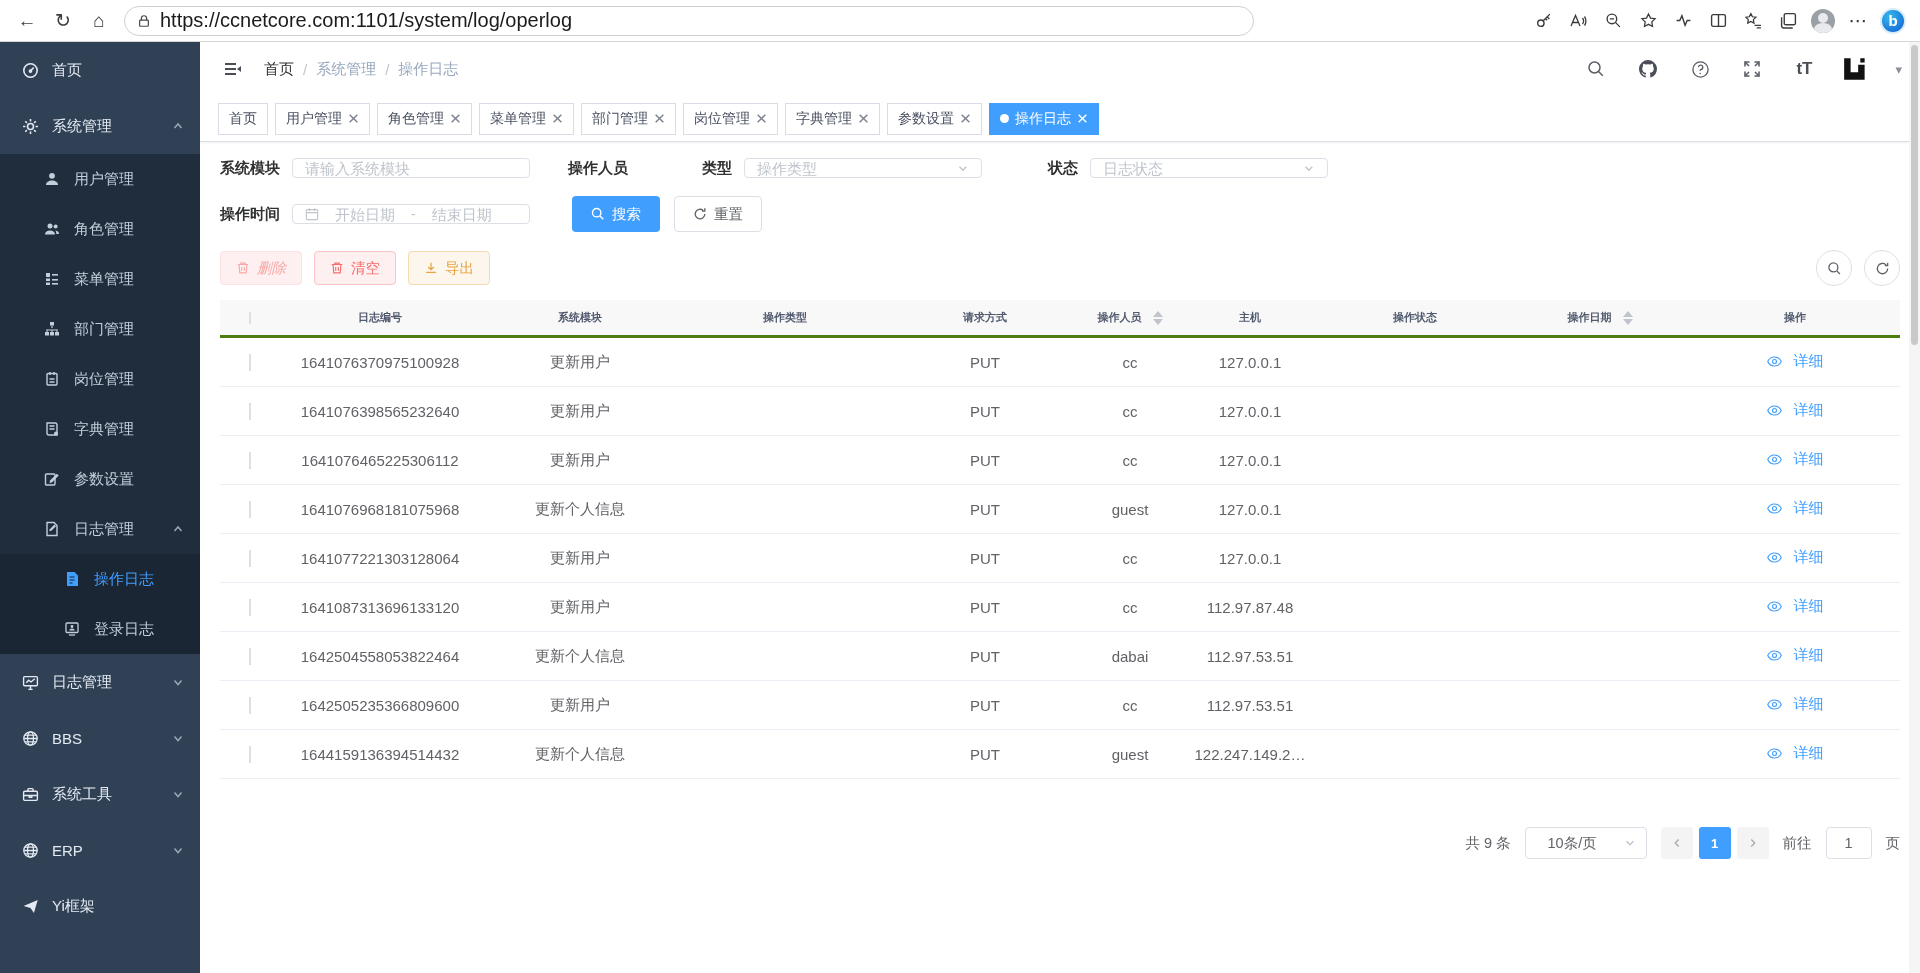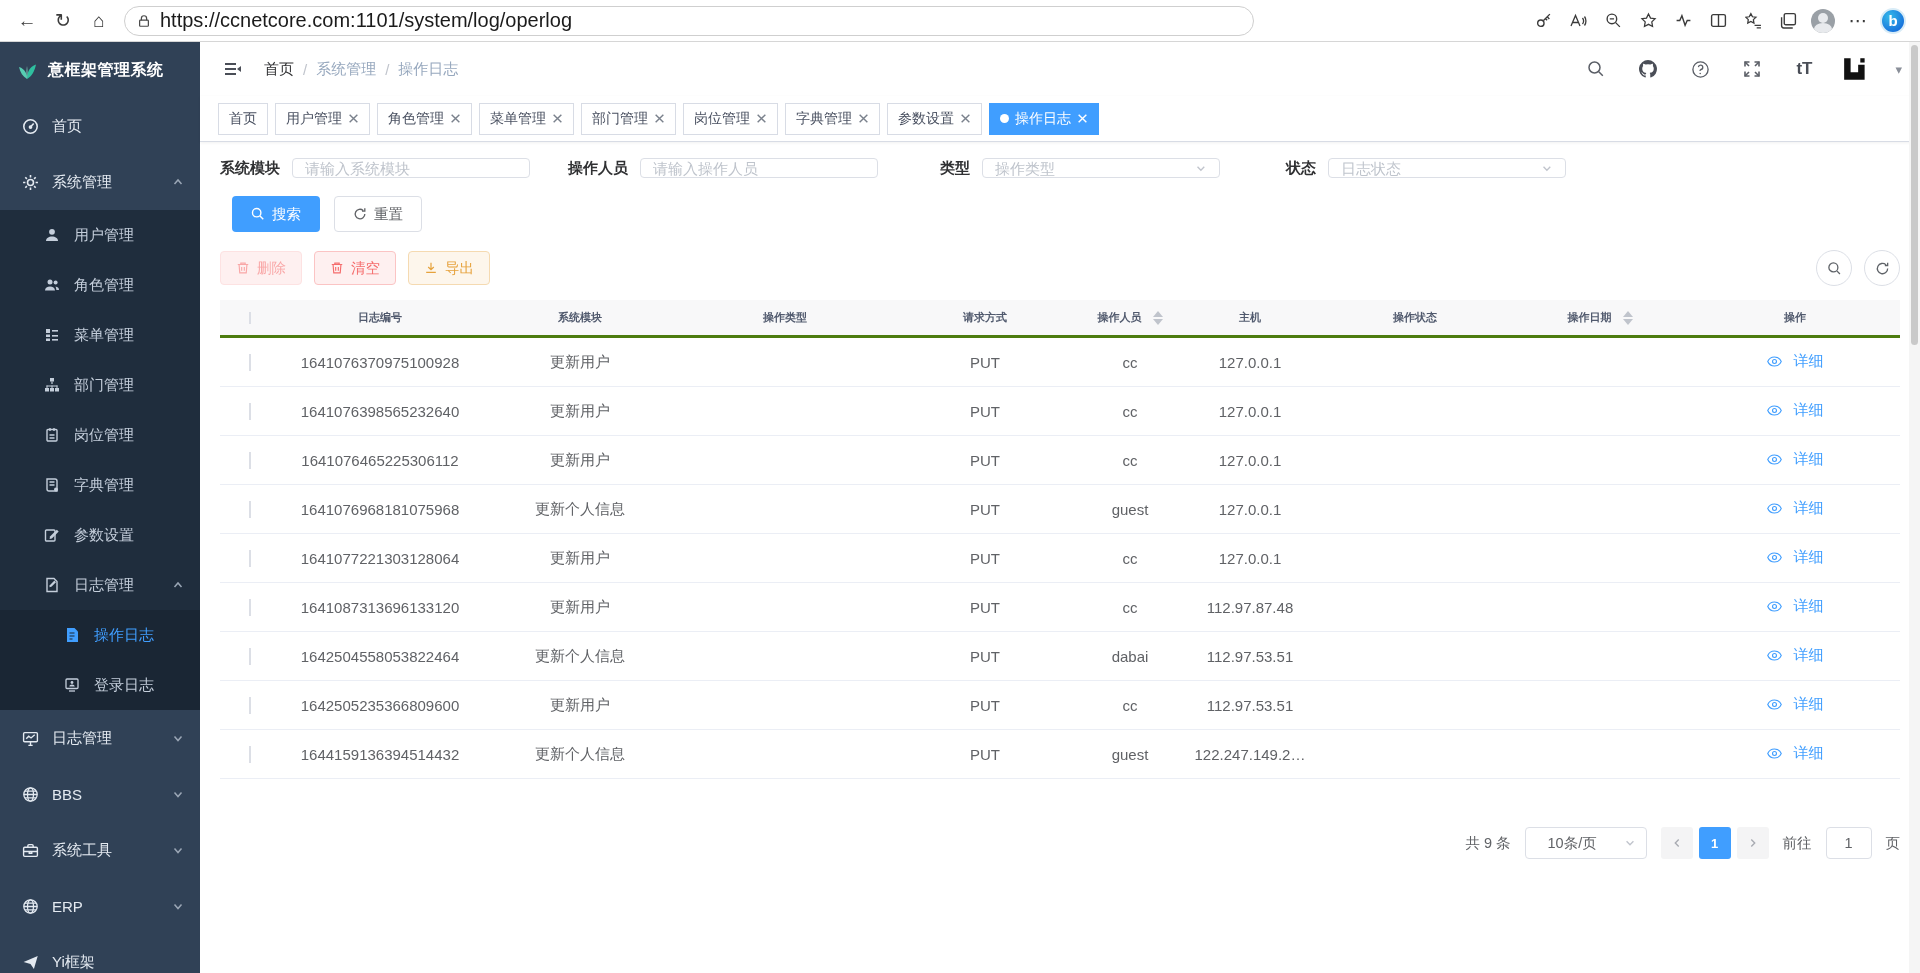--- a/index.html
+++ b/index.html
@@ -74,21 +74,21 @@
   .range .rsep { color:#bfc4cc; }
   .btn { height:36px; padding:0 18px; border-radius:4px; font-size:14.5px; display:inline-flex;
     align-items:center; gap:7px; border:1px solid transparent; cursor:pointer;
     font-family:"Liberation Sans","DejaVu Sans",sans-serif; }
   .btn-primary { background:#409eff; color:#fff; }
   .btn-plain { background:#fff; border-color:#dcdfe6; color:#606266; margin-left:14px; }
   .btn-search { margin-left:12px; }
 
   .actionbar { display:flex; align-items:center; margin:2px 0 14px 0; }
   .btn-sm { height:34px; padding:0 15px; }
-  .btn-del { background:#fef0f0; border-color:#fde2e2; color:#f9a7a7; cursor:not-allowed; }
+  .btn-del { background:#fef0f0; border-color:#fde2e2; color:#f9a7a7; cursor:not-allowed;font-style:italic; }
   .btn-clear { background:#fef0f0; border-color:#fbc4c4; color:#f56c6c; margin-left:12px; }
   .btn-export { background:#fdf6ec; border-color:#f5dab1; color:#e6a23c; margin-left:12px; }
   .ab-right { margin-left:auto; display:flex; gap:12px; }
   .circle-btn { width:36px; height:36px; border-radius:50%; border:1px solid #dcdfe6; background:#fff;
     color:#5f6368; display:flex; align-items:center; justify-content:center; cursor:pointer; }
 
   
   .tbl { width:100%; font-size:15px; }
   .trow { display:grid; grid-template-columns:60px 200px 200px 210px 190px 100px 140px 190px 180px 210px;
     align-items:center; }
@@ -190,30 +190,20 @@
     <span class="b-icon">⋯</span>
     <span class="b-icon">
         <span class="bing-badge">b</span>
       </span>
   </div>
 </div>
 
 <div class="app">
 
   <aside class="sidebar">
-    <div class="logo-bar">
-      <span>
-        <svg width="22" height="22" viewBox="0 0 22 22">
-          <path d="M11 20C11 13 13.5 8 20 5.5 18.5 12.5 16 17 11 20z" fill="#2FBF9F"></path>
-          <path d="M11 20C11 14.5 9 10 3 8c1.2 5.5 3.8 9.5 8 12z" fill="#57CDB2"></path>
-          <path d="M11 20c.6-4.5.6-9 0-13-.6 4-.6 8.5 0 13z" fill="#8FDCCB"></path>
-        </svg>
-      </span>
-      <span class="logo-text">意框架管理系统</span>
-    </div>
 
     <div class="mi mi-l1">
       <span class="ic">
         <svg viewBox="0 0 16 16" width="17" height="17" fill="none" stroke="currentColor" stroke-width="1.5">
           <circle cx="8" cy="8" r="6.3"></circle>
             <path d="M8 8.5L11 5.2"></path>
             <circle cx="8" cy="8.5" r="1" fill="currentColor"></circle>
         </svg>
       </span>
       <span>首页</span>
@@ -529,23 +519,20 @@
 
       <div class="frow">
         <div class="fitem">
           <span class="flabel">系统模块</span>
           <span class="tbox">
               <input placeholder="请输入系统模块" style="">
             </span>
         </div>
         <div class="fitem" style="margin-right:62px;">
           <span class="flabel">操作人员</span>
-          <span class="tbox">
-              <input placeholder="请输入操作人员" style="">
-            </span>
         </div>
         <div class="fitem" style="margin-right:66px;">
           <span class="flabel">类型</span>
           <span class="tbox sel">
             <input readonly="" placeholder="操作类型" style="">
             <svg width="13" height="13" viewBox="0 0 14 14" fill="none" stroke="#c0c4cc" stroke-width="1.6">
                 <path d="M3 5l4 4 4-4"></path>
               </svg>
           </span>
         </div>
@@ -554,20 +541,32 @@
           <span class="tbox sel">
             <input readonly="" placeholder="日志状态" style="">
             <svg width="13" height="13" viewBox="0 0 14 14" fill="none" stroke="#c0c4cc" stroke-width="1.6">
                 <path d="M3 5l4 4 4-4"></path>
               </svg>
           </span>
         </div>
       </div>
 
       <div class="frow">
+        <div class="fitem" style="margin-right:30px;">
+          <span class="flabel">操作时间</span>
+          <span class="tbox range">
+            <svg width="14" height="14" viewBox="0 0 16 16" fill="none" stroke="#c0c4cc" stroke-width="1.3">
+              <rect x="1.5" y="3" width="13" height="11.5" rx="1"></rect>
+                <path d="M1.5 6.5h13M5 1.5v3M11 1.5v3"></path>
+            </svg>
+            <input style="width: 76px;" placeholder="开始日期">
+            <span class="rsep">-</span>
+            <input style="width: 76px;" placeholder="结束日期">
+          </span>
+        </div>
         <button class="btn btn-primary btn-search">
           <svg width="14" height="14" viewBox="0 0 16 16" fill="none" stroke="#fff" stroke-width="1.6">
               <circle cx="6.5" cy="6.5" r="4.8"></circle>
               <path d="M10.3 10.3l3.7 3.7"></path>
             </svg>
           <span>搜索</span>
         </button>
         <button class="btn btn-plain">
           <svg width="14" height="14" viewBox="0 0 16 16" fill="none" stroke="#606266" stroke-width="1.5">
               <path d="M13.5 8A5.5 5.5 0 1 1 11.6 3.9M13.5 1.5v3.2h-3.2"></path>

